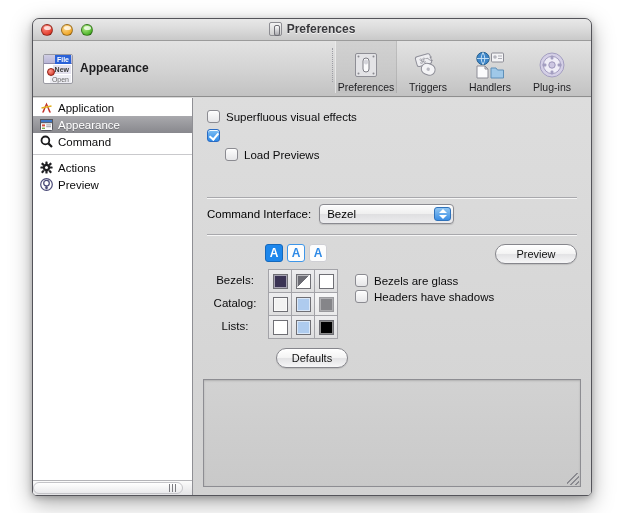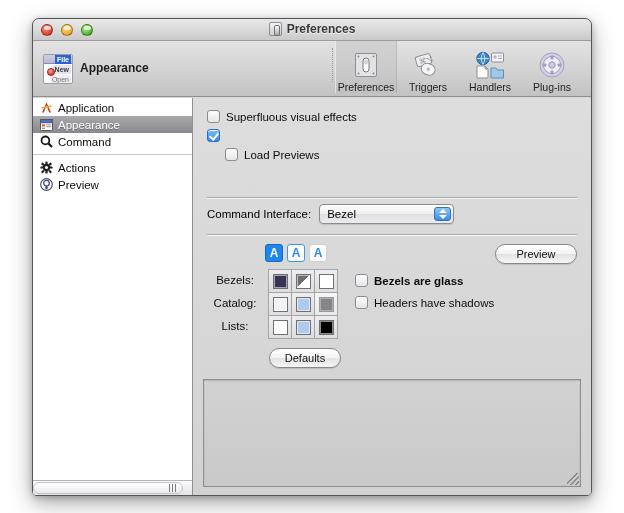--- a/index.html
+++ b/index.html
@@ -606,31 +606,31 @@
           <div class="mcell">
               <span class="sw sw-blue"></span>
             </div>
           <div class="mcell">
               <span class="sw sw-black"></span>
             </div>
         </div>
       </div>
 
       <div style="position:absolute; left:162px; top:176px;">
-        <div class="chk-row" style="margin-bottom:9px;font-weight:bold;">
+        <div class="chk-row" style="margin-bottom:3px;">
           <span class="chk"></span>
           <span class="chk-label">Bezels are glass</span>
         </div>
         <div class="chk-row">
           <span class="chk"></span>
           <span class="chk-label">Headers have shadows</span>
         </div>
       </div>
 
-      <div class="capsule" style="position:absolute; left:76px; top:250px; width:72px;">
+      <div class="capsule" style="position:absolute; left:83px; top:250px; width:72px;">
         <span>Defaults</span>
       </div>
 
       <div id="preview-panel">
         <span id="resize-grip"></span>
       </div>
 
     </div>
   </div>
 </div>

